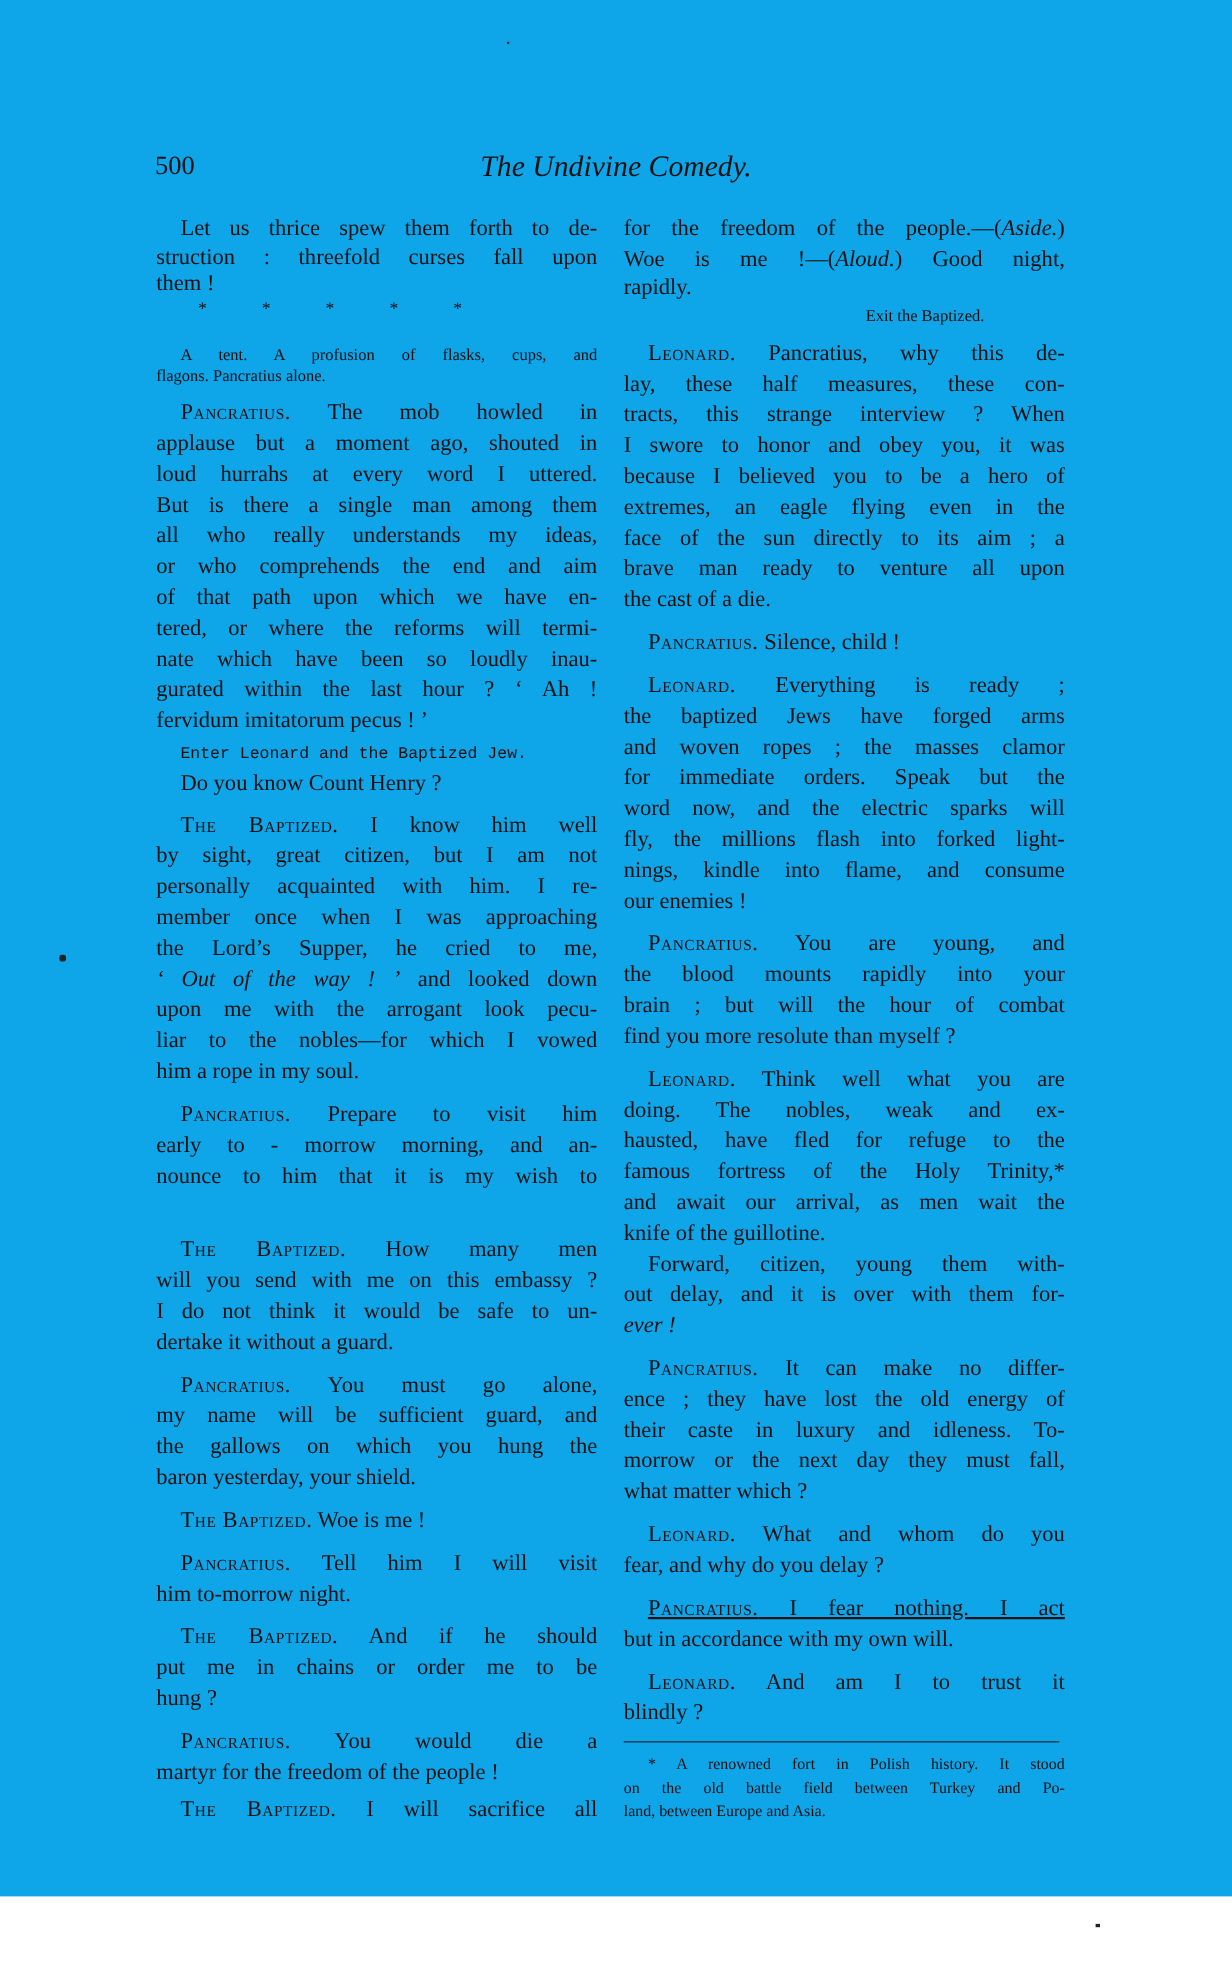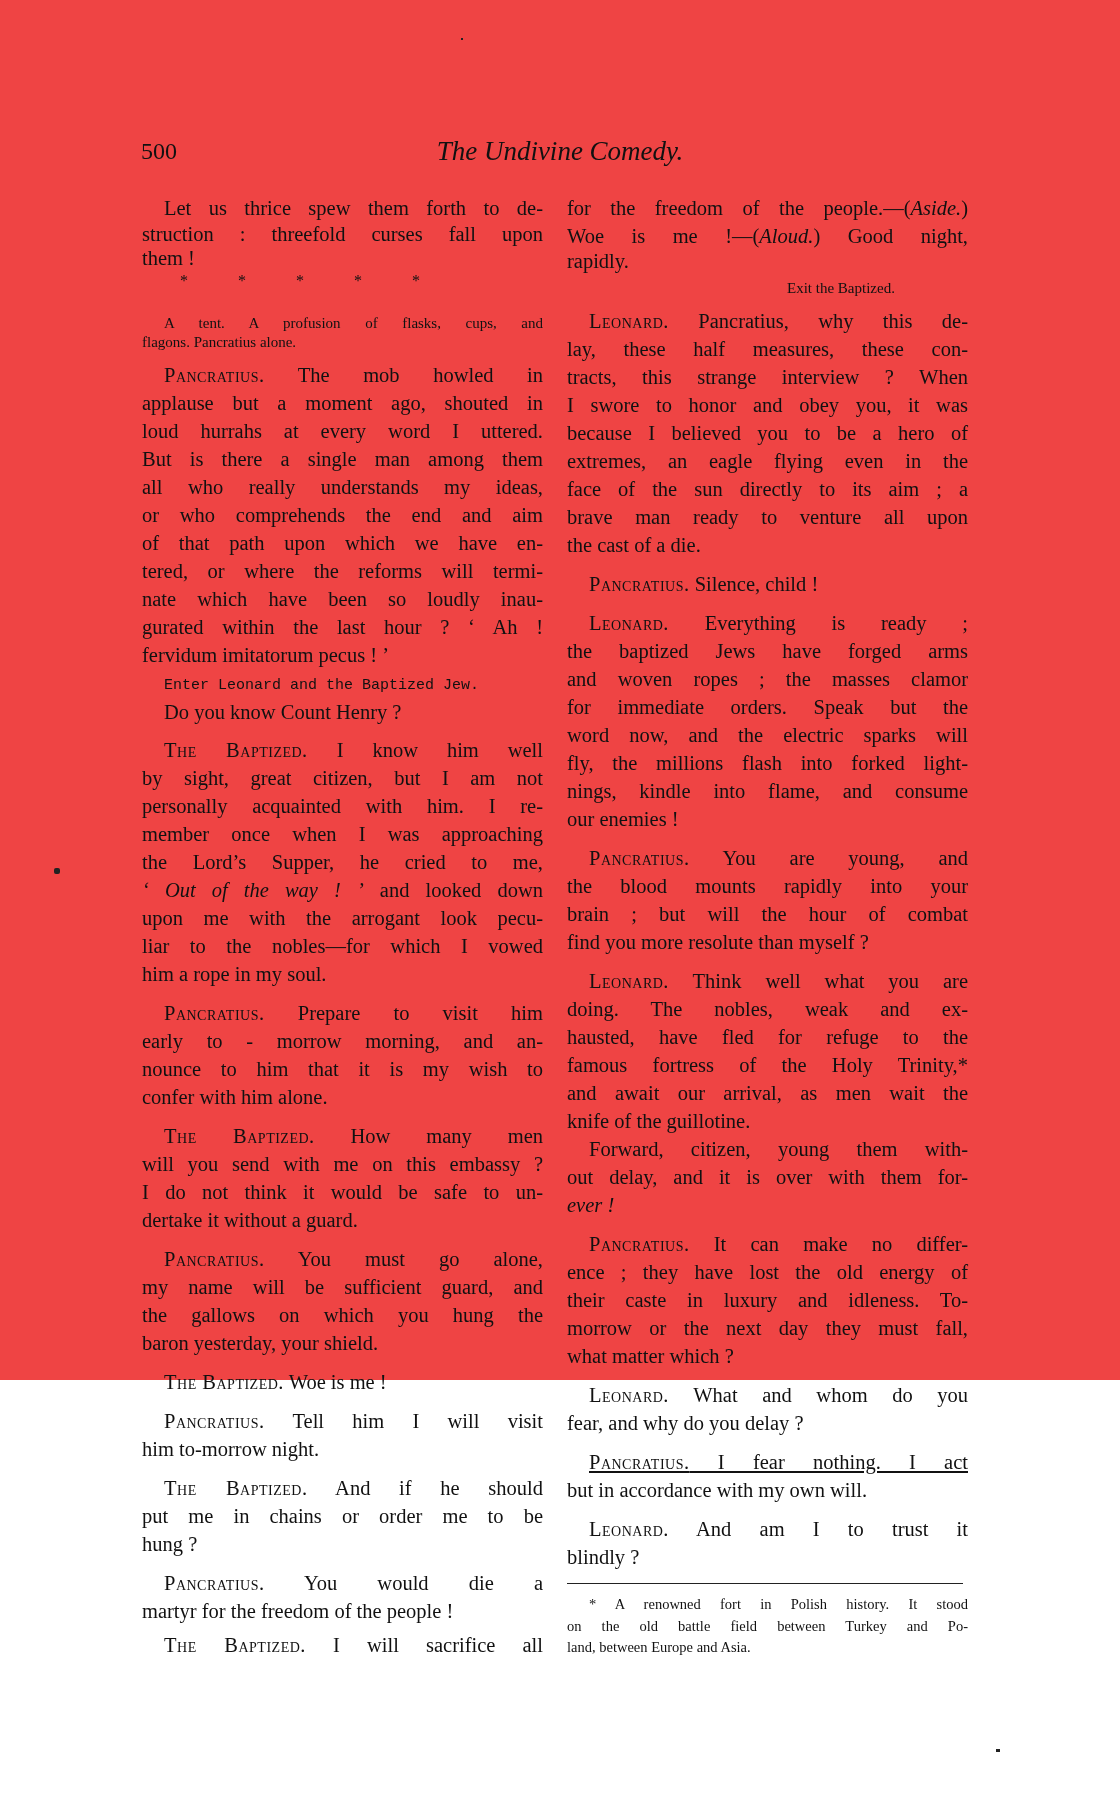--- a/index.html
+++ b/index.html
@@ -1,18 +1,18 @@
 <!DOCTYPE html>
 <html><head>
 <meta charset="utf-8">
 <style>
   html, body { margin: 0; padding: 0; background: #ffffff; }
   body { width: 1120px; height: 1800px; position: relative; overflow: hidden;
          font-family: "DejaVu Serif", "Liberation Serif", serif; color: #111; }
-  .page { position: absolute; left: 0; top: 0; width: 1120px; height: 1380px; background: #ef4444; }
+  .page { position: absolute; left: 0; top: 0; width: 1120px; height: 1724px; background: #0ea5e9; }
   .runhead-num { position: absolute; left: 141px; top: 138px; font-size: 24px;
                  font-family: "Liberation Serif", serif; letter-spacing: 0px; }
   .runhead-title { position: absolute; left: 360px; width: 400px; top: 136px; text-align: center;
                    font-size: 27px; font-style: italic; font-family: "Liberation Serif", serif; }
   .col { position: absolute; top: 0; width: 401px; height: 1800px; }
   .col.left { left: 142px; }
   .col.right { left: 567px; }
   .ln { position: absolute; left: 0; width: 401px; height: 26px; line-height: 26px;
         font-family: "Liberation Serif", serif; font-size: 20.5px; white-space: nowrap;
         text-align: justify; text-align-last: justify; }
@@ -63,21 +63,20 @@
       <div class="ln" style="top: 793px;"><span>personally acquainted with him.   I re-</span></div>
       <div class="ln" style="top: 821px;"><span>member once when  I was  approaching</span></div>
       <div class="ln" style="top: 849px;"><span>the  Lord’s  Supper,  he  cried  to  me,</span></div>
       <div class="ln" style="top: 877px;"><span class="it">‘ Out  of  the  way ! ’</span><span> and  looked  down</span></div>
       <div class="ln" style="top: 905px;"><span>upon me with  the  arrogant look  pecu-</span></div>
       <div class="ln" style="top: 933px;"><span>liar to  the  nobles—for which  I vowed</span></div>
       <div class="ln last" style="top: 961px;"><span>him a rope in my soul.</span></div>
       <div class="ln indent" style="top: 1000px;"><span class="sc">Pancratius.</span><span>  Prepare  to  visit  him</span></div>
       <div class="ln" style="top: 1028px;"><span>early   to - morrow   morning,   and   an-</span></div>
       <div class="ln" style="top: 1056px;"><span>nounce  to  him  that it  is  my  wish  to</span></div>
-      <div class="ln last" style="top: 1084px;"><span>confer with him alone.</span></div>
       <div class="ln indent" style="top: 1123px;"><span class="sc">The  Baptized.</span><span>   How  many  men</span></div>
       <div class="ln" style="top: 1151px;"><span>will you send with me on this embassy ?</span></div>
       <div class="ln" style="top: 1179px;"><span>I do not  think  it would be  safe to un-</span></div>
       <div class="ln last" style="top: 1207px;"><span>dertake it without a guard.</span></div>
       <div class="ln indent" style="top: 1246px;"><span class="sc">Pancratius.</span><span>   You  must  go  alone,</span></div>
       <div class="ln" style="top: 1274px;"><span>my name will  be  sufficient  guard, and</span></div>
       <div class="ln" style="top: 1302px;"><span>the  gallows  on  which  you  hung  the</span></div>
       <div class="ln last" style="top: 1330px;"><span>baron yesterday, your shield.</span></div>
       <div class="ln indent last" style="top: 1369px;"><span class="sc">The Baptized.</span><span>   Woe is me !</span></div>
       <div class="ln indent" style="top: 1408px;"><span class="sc">Pancratius.</span><span>  Tell  him  I  will  visit</span></div>

